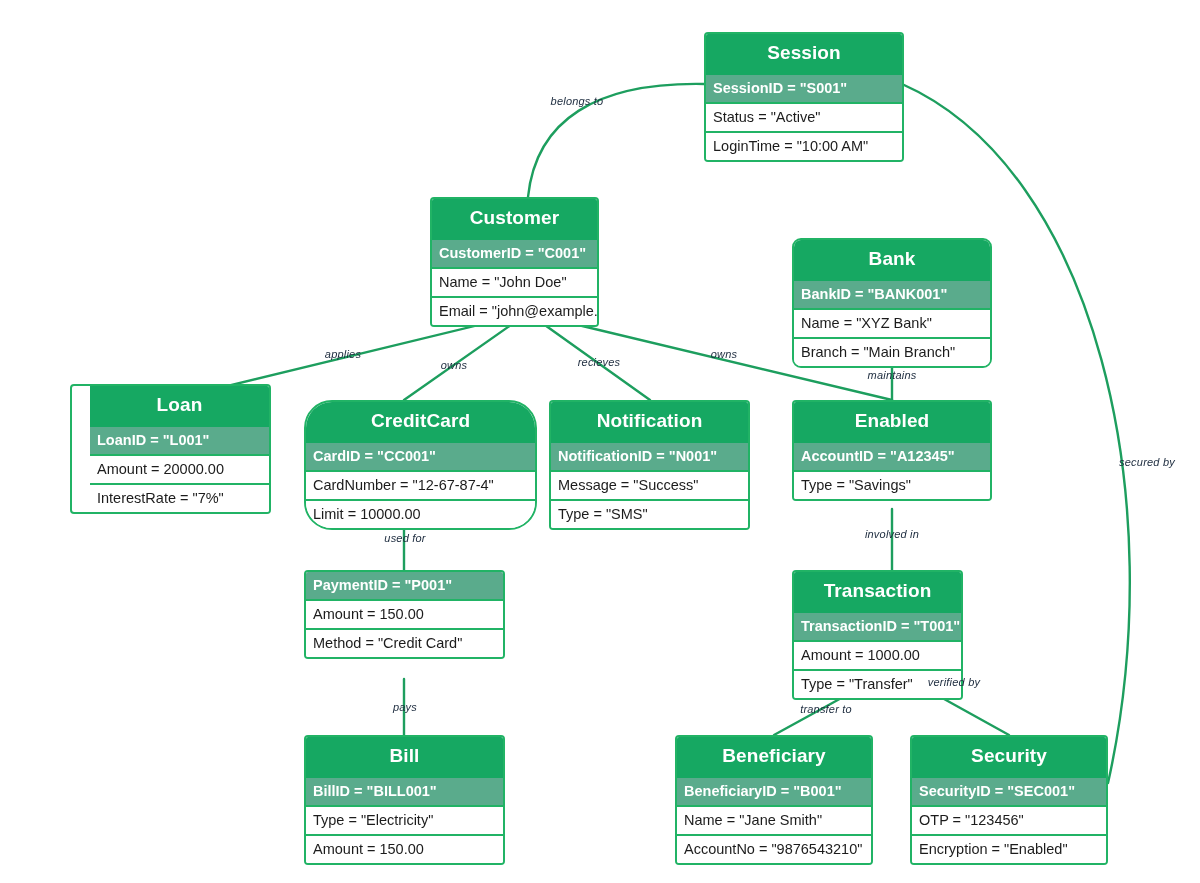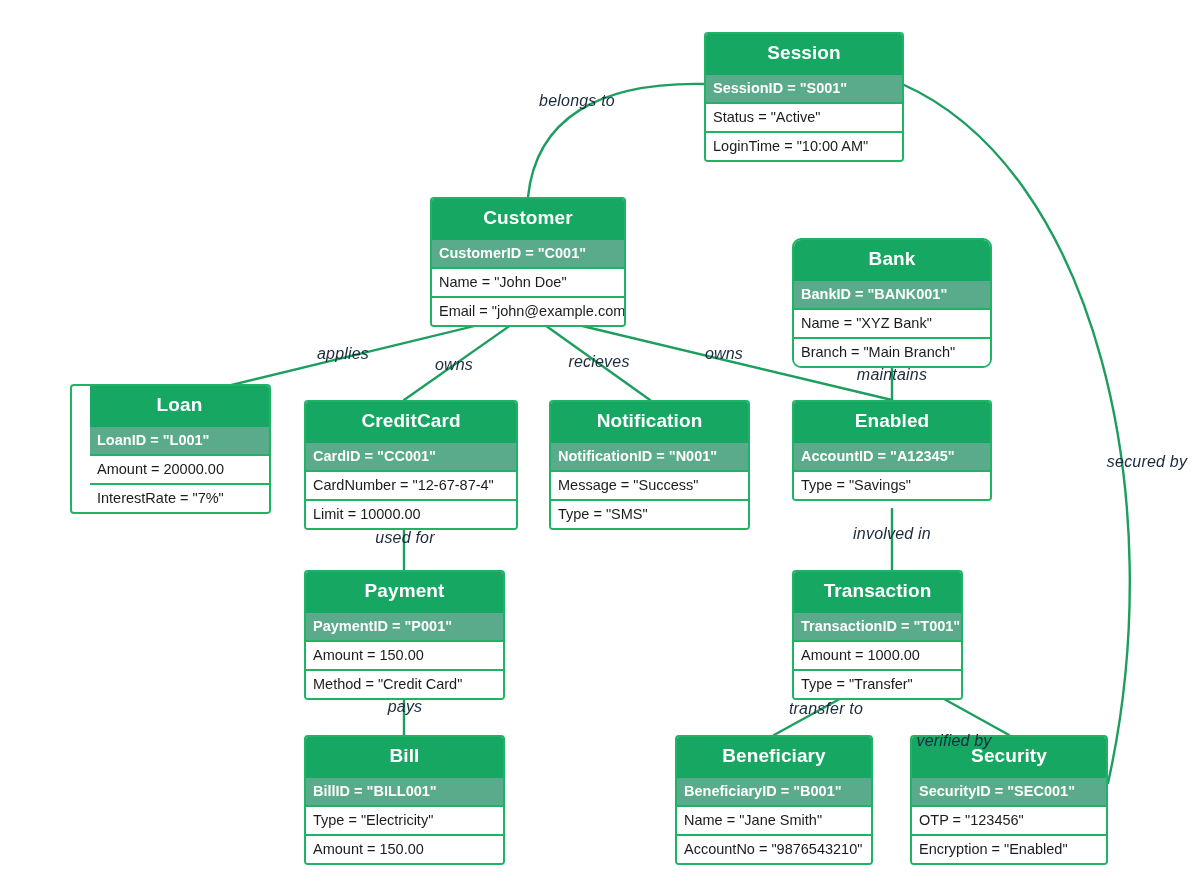--- a/index.html
+++ b/index.html
@@ -58,21 +58,21 @@
     white-space: nowrap;
   }
   .attr.key {
     background: #5aab8c;
     color: #ffffff;
     font-weight: bold;
     border-top: none;
   }
   .edge-label {
     position: absolute;
-    font-size: 16px;
+    font-size: 11px;
     font-style: italic;
     color: #1b2a3d;
     white-space: nowrap;
     background: transparent;
     transform: translate(-50%, -50%);
     letter-spacing: 0.2px;
   }
 </style>
 </head>
 <body>
@@ -104,57 +104,56 @@
     </g>
   </svg>
 
   <div id="entities">
       <div class="entity" style="left: 668px; top: 32px; width: 200px;">
         <div class="entity-title">Session</div>
         <div class="attr key">SessionID = "S001"</div>
         <div class="attr">Status = "Active"</div>
         <div class="attr">LoginTime = "10:00 AM"</div>
       </div>
-      <div class="entity" style="left: 394px; top: 197px; width: 196px;">
+      <div class="entity" style="left: 394px; top: 197px; width: 169px;">
         <div class="entity-title">Customer</div>
         <div class="attr key">CustomerID = "C001"</div>
         <div class="attr">Name = "John Doe"</div>
         <div class="attr">Email = "john@example.com"</div>
       </div>
       <div class="entity" style="left: 756px; top: 238px; width: 200px; border-radius: 9px;">
         <div class="entity-title">Bank</div>
         <div class="attr key">BankID = "BANK001"</div>
         <div class="attr">Name = "XYZ Bank"</div>
         <div class="attr">Branch = "Main Branch"</div>
       </div>
       <div class="entity" style="left: 34px; top: 384px; width: 201px; padding-left: 18px;">
         <div class="entity-title">Loan</div>
         <div class="attr key">LoanID = "L001"</div>
         <div class="attr">Amount = 20000.00</div>
         <div class="attr">InterestRate = "7%"</div>
       </div>
-      <div class="entity" style="left: 268px; top: 400px; width: 214px;">
+      <div class="entity" style="left: 268px; top: 400px; width: 233px; border-radius: 28px;">
         <div class="entity-title">CreditCard</div>
         <div class="attr key">CardID = "CC001"</div>
         <div class="attr">CardNumber = "12-67-87-4"</div>
         <div class="attr">Limit = 10000.00</div>
       </div>
       <div class="entity" style="left: 513px; top: 400px; width: 201px;">
         <div class="entity-title">Notification</div>
         <div class="attr key">NotificationID = "N001"</div>
         <div class="attr">Message = "Success"</div>
         <div class="attr">Type = "SMS"</div>
       </div>
       <div class="entity" style="left: 756px; top: 400px; width: 200px;">
         <div class="entity-title">Enabled</div>
         <div class="attr key">AccountID = "A12345"</div>
         <div class="attr">Type = "Savings"</div>
       </div>
       <div class="entity" style="left: 268px; top: 570px; width: 201px;">
-        <div class="entity-title">Payment</div>
         <div class="attr key">PaymentID = "P001"</div>
         <div class="attr">Amount = 150.00</div>
         <div class="attr">Method = "Credit Card"</div>
       </div>
       <div class="entity" style="left: 756px; top: 570px; width: 171px;">
         <div class="entity-title">Transaction</div>
         <div class="attr key">TransactionID = "T001"</div>
         <div class="attr">Amount = 1000.00</div>
         <div class="attr">Type = "Transfer"</div>
       </div>
@@ -181,17 +180,17 @@
       <div class="edge-label" style="left: 541px; top: 101px;">belongs to</div>
       <div class="edge-label" style="left: 307px; top: 354px;">applies</div>
       <div class="edge-label" style="left: 418px; top: 365px;">owns</div>
       <div class="edge-label" style="left: 563px; top: 362px;">recieves</div>
       <div class="edge-label" style="left: 688px; top: 354px;">owns</div>
       <div class="edge-label" style="left: 856px; top: 375px;">maintains</div>
       <div class="edge-label" style="left: 369px; top: 538px;">used for</div>
       <div class="edge-label" style="left: 856px; top: 534px;">involved in</div>
       <div class="edge-label" style="left: 369px; top: 707px;">pays</div>
       <div class="edge-label" style="left: 790px; top: 709px;">transfer to</div>
-      <div class="edge-label" style="left: 918px; top: 741px;">verified by</div>
+      <div class="edge-label" style="left: 918px; top: 682px;">verified by</div>
       <div class="edge-label" style="left: 1111px; top: 462px;">secured by</div>
     </div>
 
 </div>
 
 </body></html>

